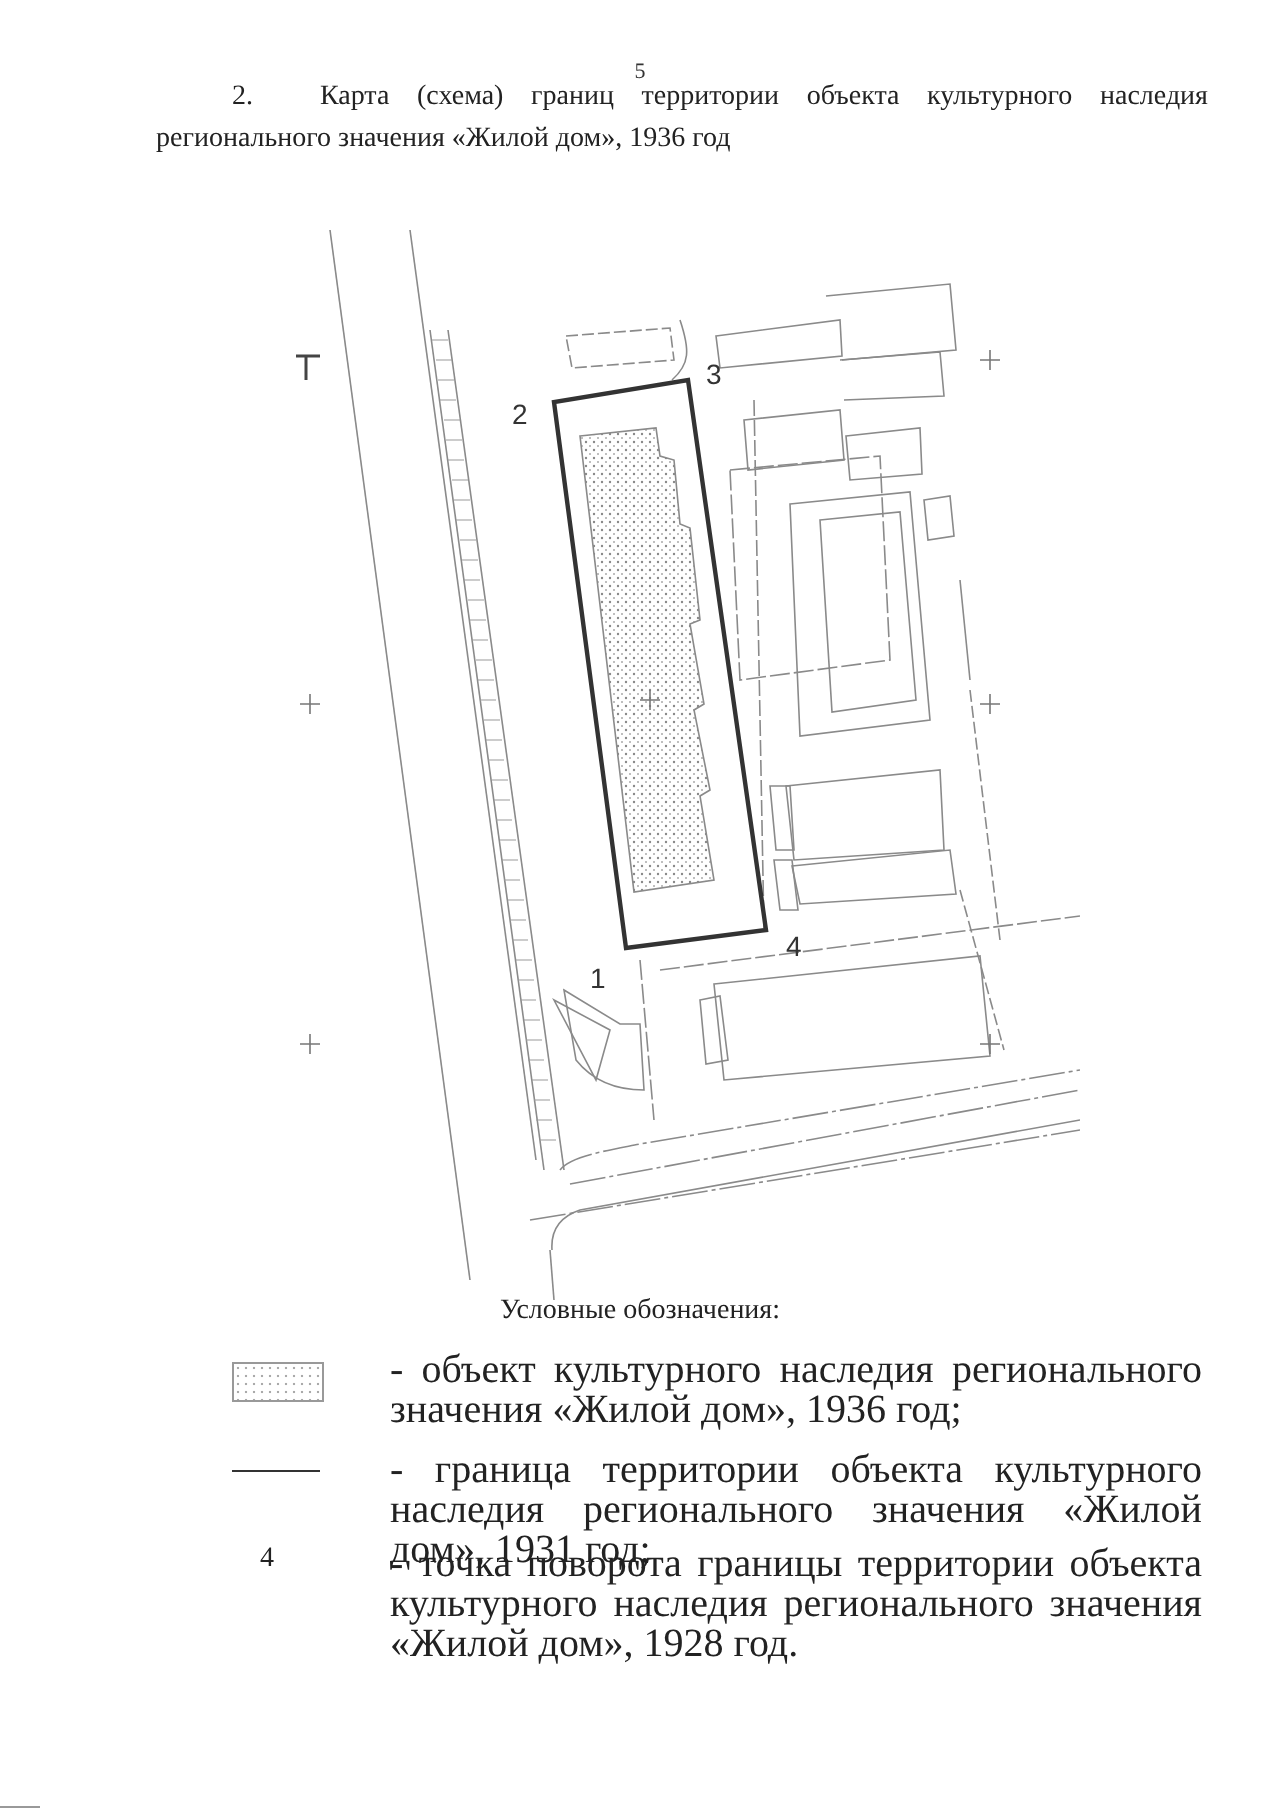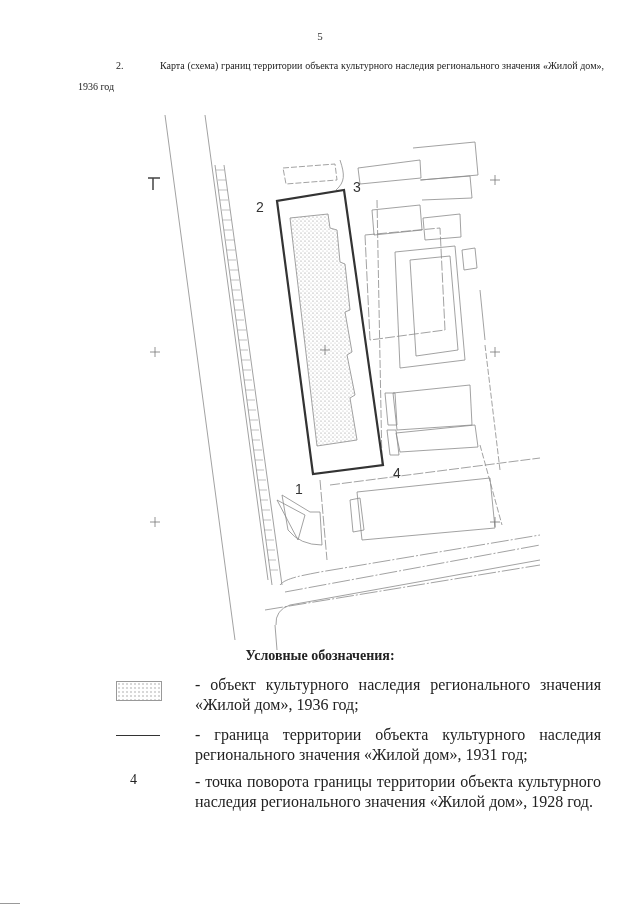--- a/index.html
+++ b/index.html
@@ -1,25 +1,25 @@
 <!DOCTYPE html>
 <html><head>
 <meta charset="utf-8">
 <style>
   html, body { margin: 0; padding: 0; background: #ffffff; }
   body { width: 640px; height: 905px; position: relative; overflow: hidden;
          font-family: "Liberation Serif", "DejaVu Serif", serif; color: #222; }
   .page-num { position: absolute; top: 30px; left: 0; width: 640px; text-align: center; font-size: 11px; color: #333; }
-  .heading { position: absolute; top: 55px; left: 78px; width: 526px; font-size: 10px; line-height: 21px; text-align: justify; text-align-last: left; }
+  .heading { position: absolute; top: 38px; left: 78px; width: 526px; font-size: 14px; line-height: 21px; text-align: justify; text-align-last: left; }
   .heading .num { display: inline-block; width: 44px; padding-left: 38px; }
   .map { position: absolute; left: 140px; top: 110px; width: 400px; height: 540px; }
-  .legend-title { position: absolute; top: 648px; left: 0; width: 640px; text-align: center; font-weight: bold; font-size: 14px; }
+  .legend-title { position: absolute; top: 648px; left: 0; width: 640px; text-align: center; font-weight: normal; font-size: 14px; }
   .legend-row { position: absolute; left: 110px; width: 500px; }
   .legend-symbol { position: absolute; left: 0; width: 55px; height: 22px; }
-  .legend-text { position: absolute; left: 85px; width: 406px; font-size: 16px; line-height: 20px; text-align: justify; text-align-last: left; }
+  .legend-text { position: absolute; left: 85px; width: 406px; font-size: 20px; line-height: 20px; text-align: justify; text-align-last: left; }
   .sym-hatch { top: 6px; left: 6px; width: 44px; height: 18px; border: 1px solid #999;
                background-image: radial-gradient(#aaa 0.6px, transparent 0.8px); background-size: 4px 4px; }
   .sym-line { top: 10px; left: 6px; width: 44px; height: 0; border-top: 1.5px solid #333; }
   .sym-num { top: 0; left: 20px; font-size: 14px; }
   .footer-mark { position: absolute; left: 0; bottom: 1px; width: 20px; height: 1px; background: #999; }
 </style>
 </head>
 <body>
 
 <div class="page-num">5</div>

